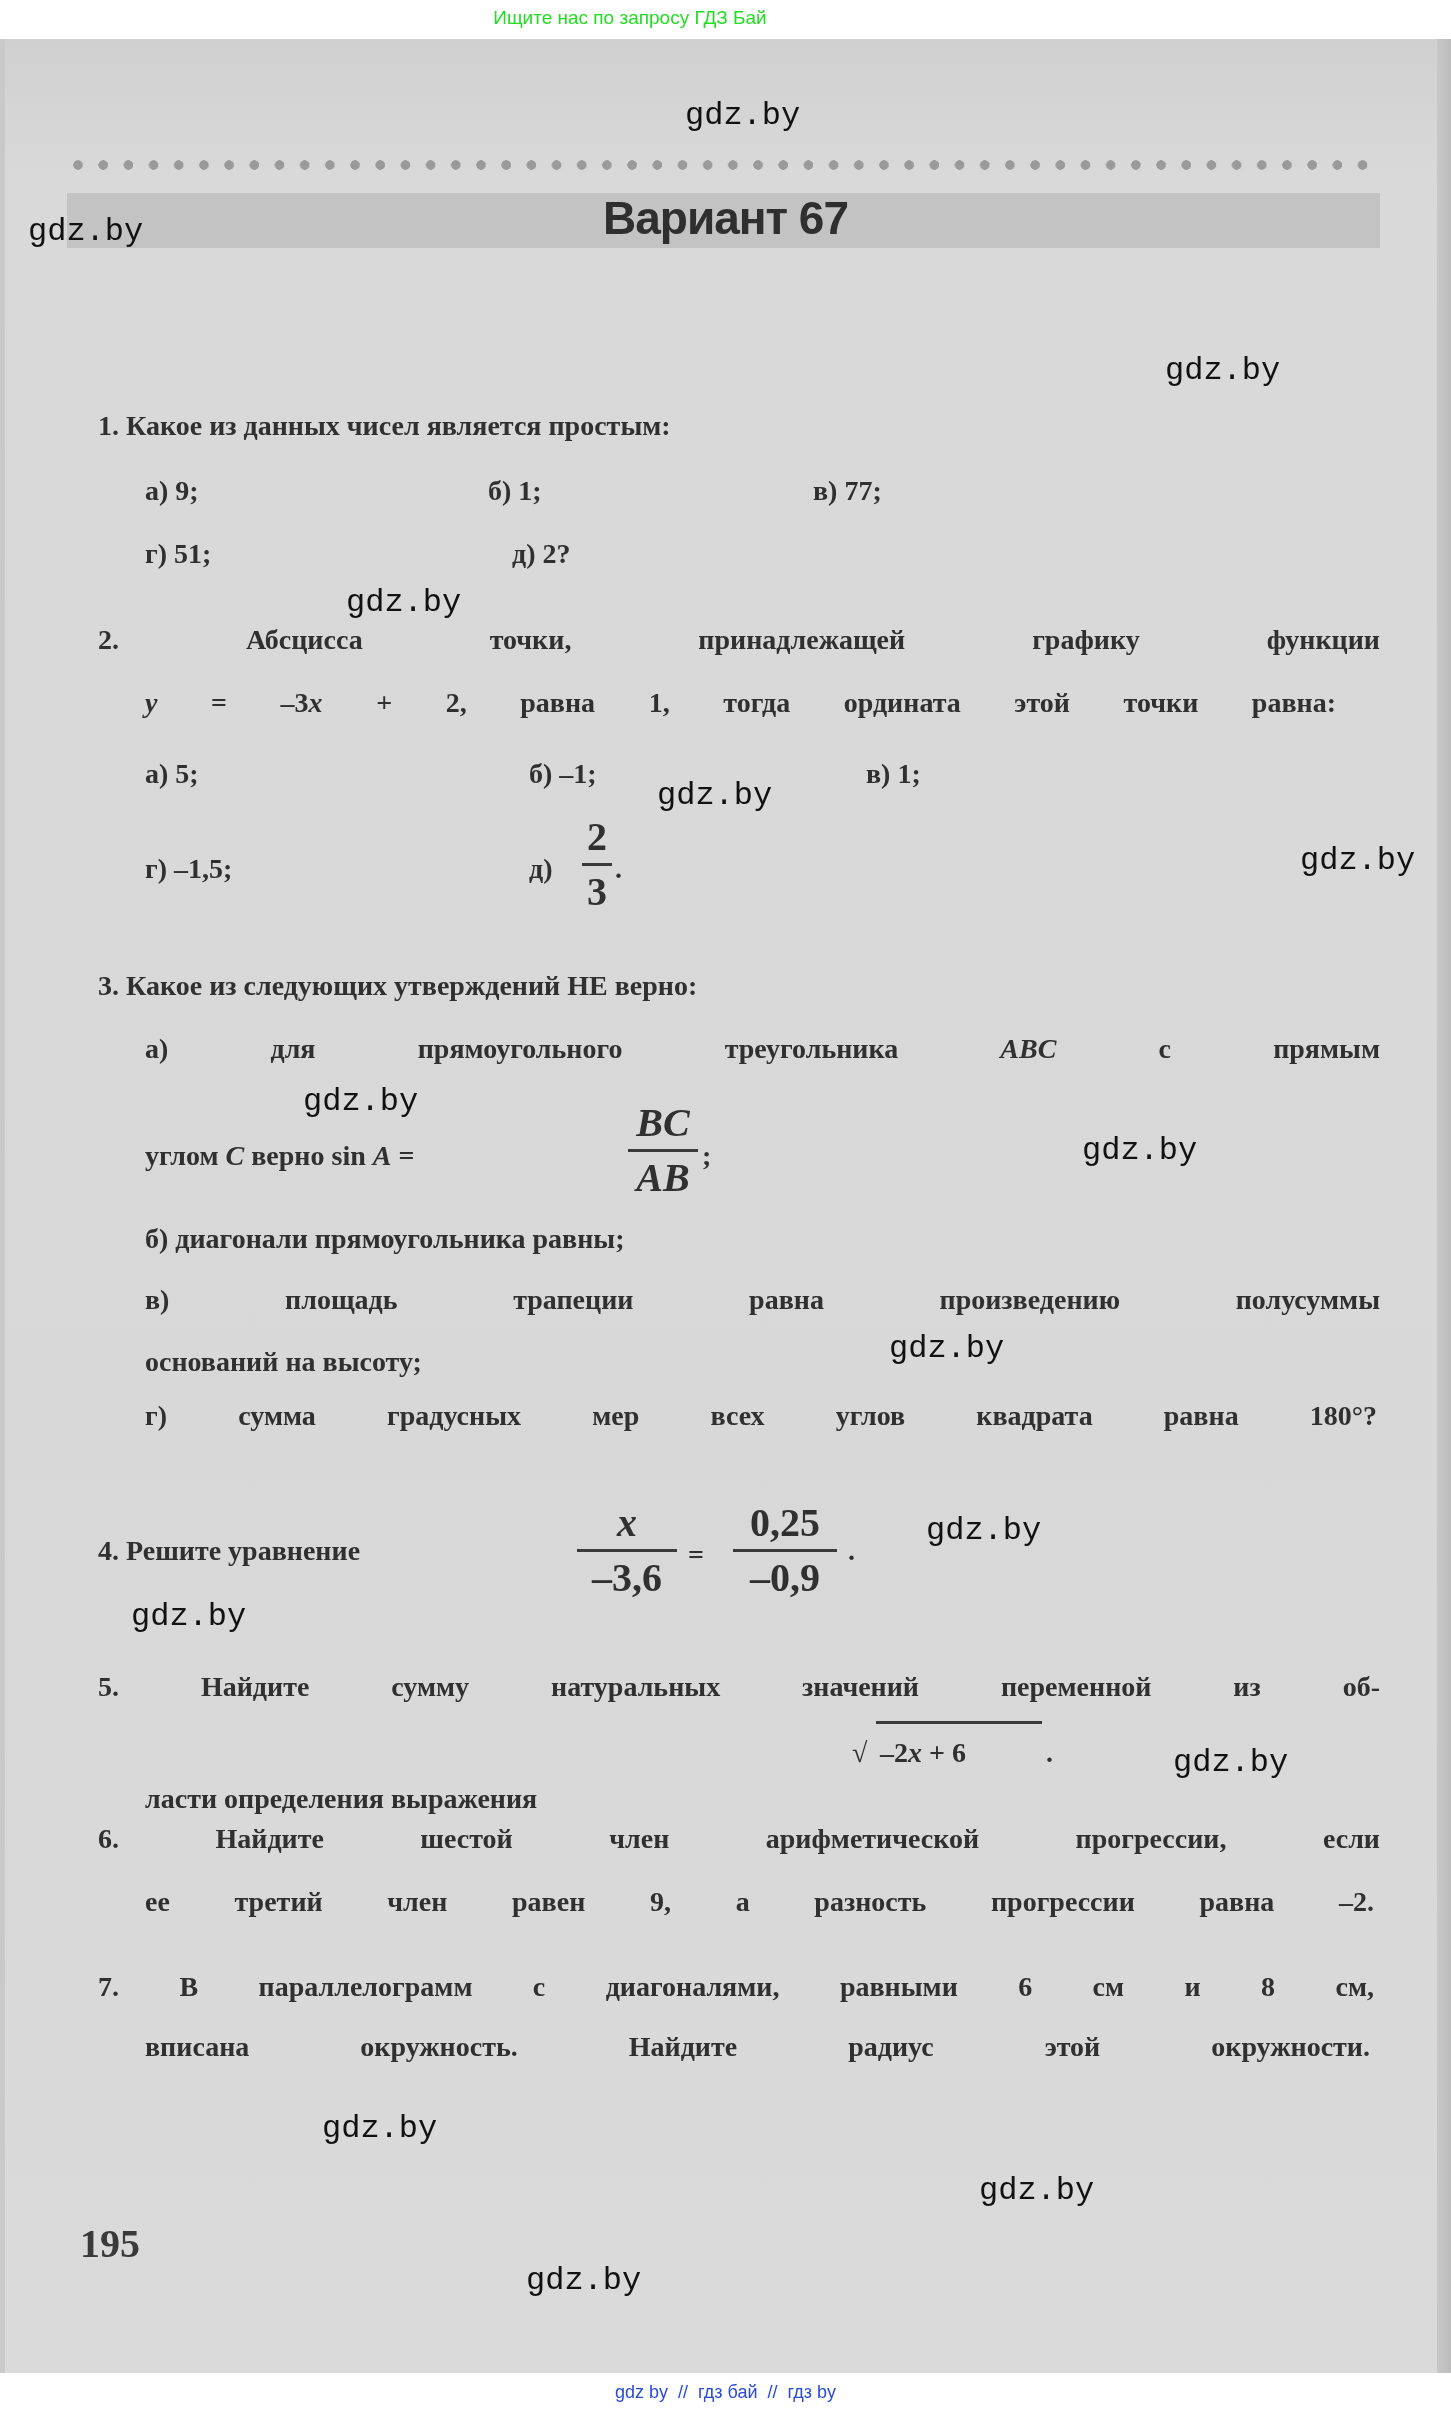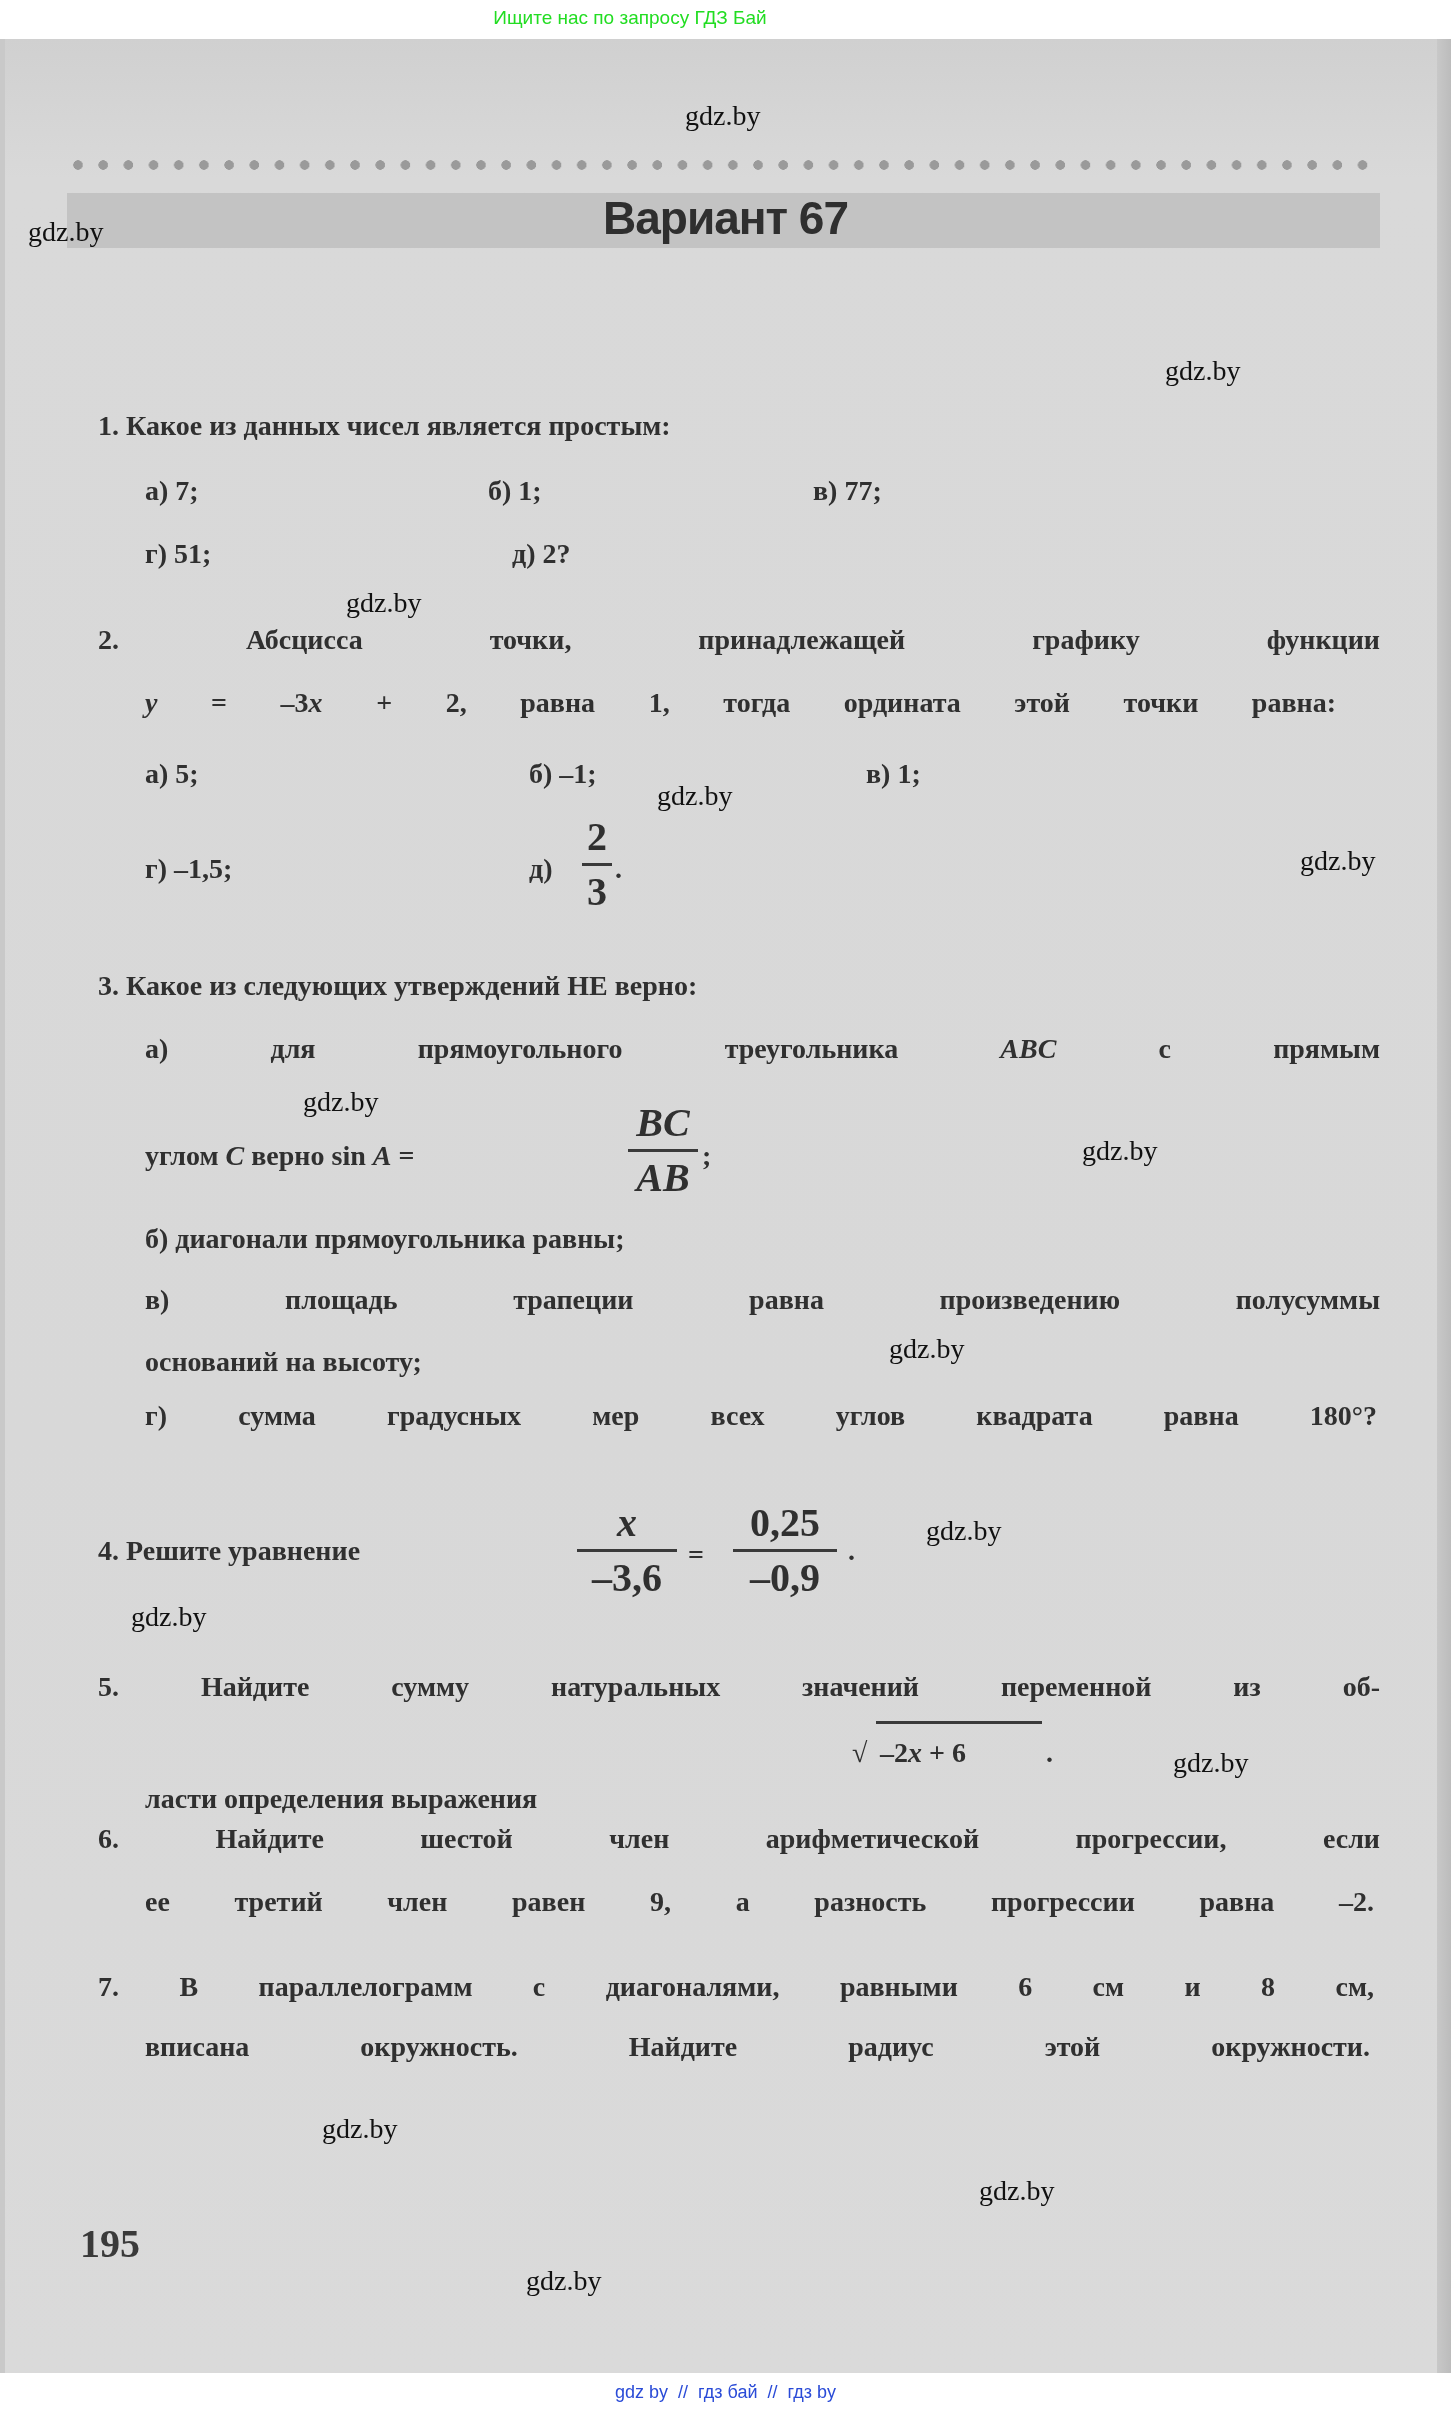--- a/index.html
+++ b/index.html
@@ -58,22 +58,22 @@
     position: absolute; text-align: center;
     font-family: "Liberation Serif", serif; font-weight: bold;
     font-size: 40px; line-height: 40px; color: #303030;
   }
   .frac .num, .frac .den { display: block; height: 40px; }
   .frac .bar { display: block; height: 3px; background: #3a3a3a; margin: 6px 0 6px 0; }
   .sqrt-bar {
     position: absolute; height: 3px; background: #3a3a3a;
   }
   .wm {
-    position: absolute; font-family: Liberation Serif, serif;
-    font-size: 28px; line-height: 32px; color: #111111; white-space: nowrap;
+    position: absolute; font-family: Liberation Mono, monospace;
+    font-size: 32px; line-height: 32px; color: #111111; white-space: nowrap;
   }
   .page-number {
     position: absolute; left: 80px; top: 2224px;
     font-family: "Liberation Serif", serif; font-weight: bold;
     font-size: 40px; line-height: 40px; color: #3a3a3a;
   }
   .bottom-banner {
     position: absolute; left: 0; top: 2373px; width: 1451px; height: 40px; background: #ffffff;
   }
   .bottom-banner-text {
@@ -90,21 +90,21 @@
 
 <div class="page"></div>
 <div class="page-edge-left"></div>
 <div class="page-edge"></div>
 
 <div class="dotted-rule"></div>
 <div class="title-band"></div>
 <div class="title">Вариант 67</div>
 
 <div class="ln" style="left:98px; top:406px;">1. Какое из данных чисел является простым:</div>
-<div class="ln" style="left:145px; top:471px;">а) 7;</div>
+<div class="ln" style="left:145px; top:471px;">а) 9;</div>
 <div class="ln" style="left:488px; top:471px;">б) 1;</div>
 <div class="ln" style="left:813px; top:471px;">в) 77;</div>
 <div class="ln" style="left:145px; top:534px;text-align:center;">г) 51;</div>
 <div class="ln" style="left:512px; top:534px;">д) 2?</div>
 
 <div class="ln just" style="left:98px; top:620px; width:1282px;">2. Абсцисса точки, принадлежащей графику функции</div>
 <div class="ln" style="left:145px; top:683px; width:1191px; text-align:justify; text-align-last:justify;"><span class="ital">y</span><span> = –3</span><span class="ital">x</span><span> + 2, равна 1, тогда ордината этой точки равна:</span></div>
 <div class="ln" style="left:145px; top:754px;">а) 5;</div>
 <div class="ln" style="left:529px; top:754px;">б) –1;</div>
 <div class="ln" style="left:866px; top:754px;">в) 1;</div>

